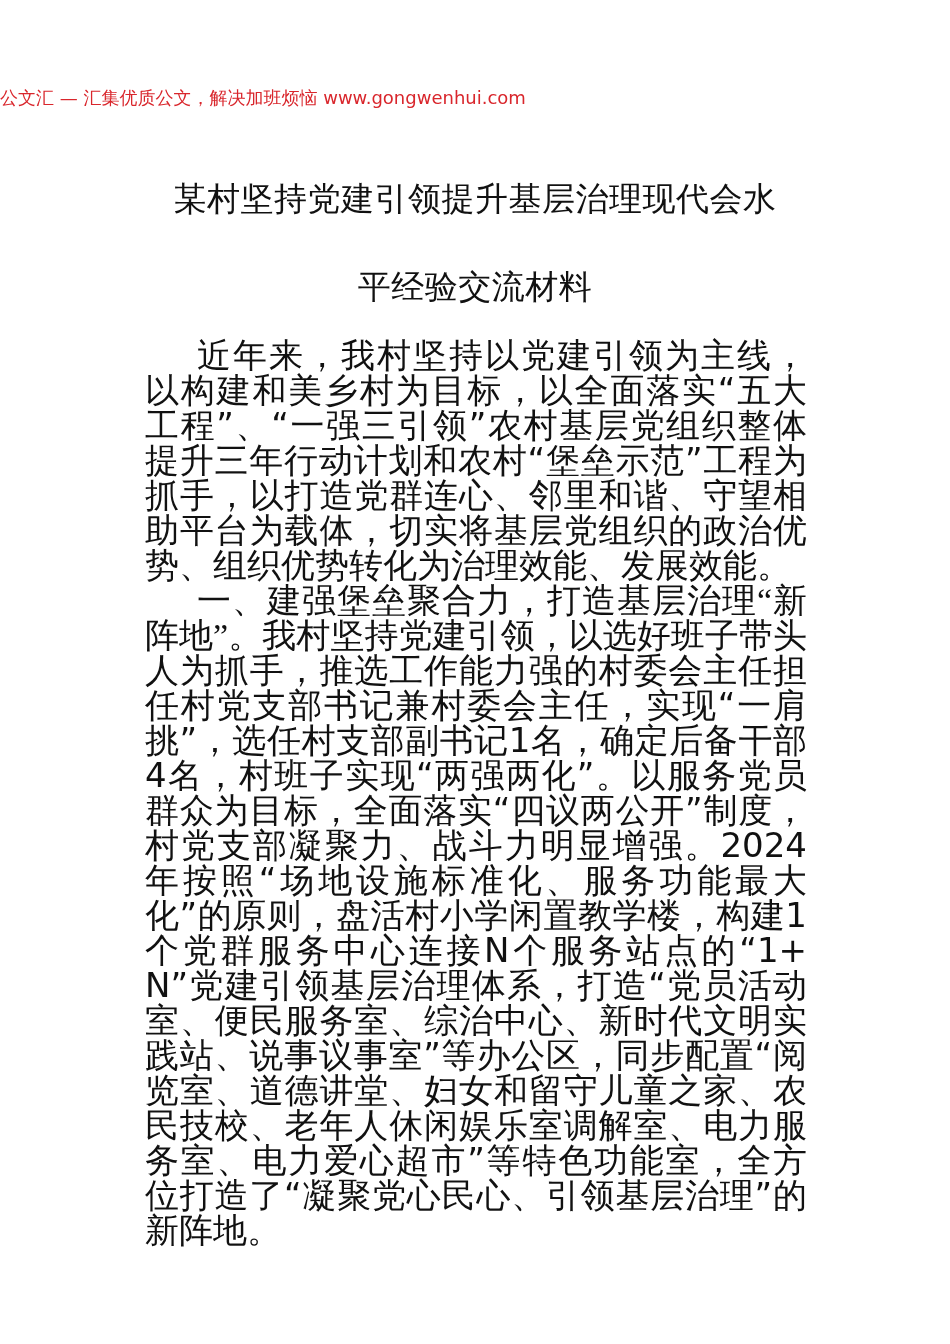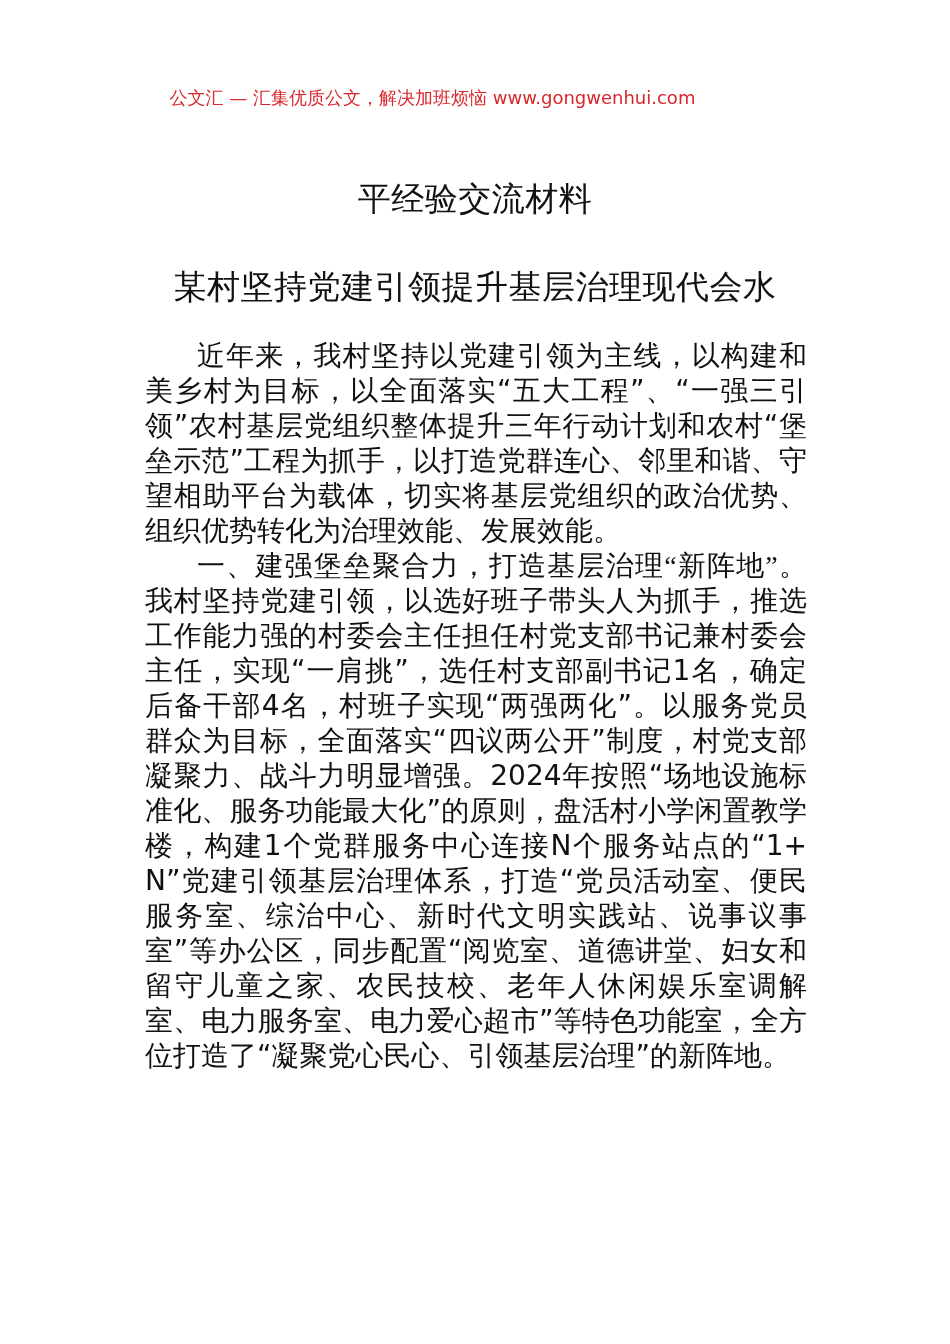--- a/index.html
+++ b/index.html
@@ -13,21 +13,20 @@
     position: relative;
     overflow: hidden;
     font-family: "DejaVu Sans", "Liberation Sans", sans-serif;
     color: #111111;
   }
   .header-banner {
     position: absolute;
     top: 86px;
     left: 0;
     width: 865px;
-    text-align: center;
     font-size: 18px;
     line-height: 24px;
     color: #d9262c;
     white-space: nowrap;
   }
   .doc-title {
     position: absolute;
     top: 155px;
     left: 145px;
     width: 660px;
@@ -42,40 +41,40 @@
     white-space: nowrap;
   }
   .doc-body {
     position: absolute;
     top: 338px;
     left: 145px;
     width: 662px;
   }
   .para {
     margin: 0;
-    font-size: 28px;
+    font-size: 34px;
     line-height: 35px;
     text-indent: 52px;
     text-align: justify;
     word-break: break-all;
     color: #111111;
   }
   .para .section-heading {
     font-family: Liberation Serif, serif;
     font-weight: normal;
   }
 </style>
 </head>
 <body>
 
 <div class="header-banner">公文汇 — 汇集优质公文，解决加班烦恼 www.gongwenhui.com</div>
 
 <div class="doc-title">
+  <span class="title-line">某村坚持党建引领提升基层治理现代会水</span>
   <span class="title-line">平经验交流材料</span>
-  <span class="title-line">某村坚持党建引领提升基层治理现代会水</span>
 </div>
 
 <div class="doc-body">
   <p class="para">
     <span>近年来，我村坚持以党建引领为主线，以构建和美乡村为目标，以全面落实“五大工程”、“一强三引领”农村基层党组织整体提升三年行动计划和农村“堡垒示范”工程为抓手，以打造党群连心、邻里和谐、守望相助平台为载体，切实将基层党组织的政治优势、组织优势转化为治理效能、发展效能。</span>
   </p>
   <p class="para">
     <span class="section-heading">一、建强堡垒聚合力，打造基层治理“新阵地”。</span><span>我村坚持党建引领，以选好班子带头人为抓手，推选工作能力强的村委会主任担任村党支部书记兼村委会主任，实现“一肩挑”，选任村支部副书记1名，确定后备干部4名，村班子实现“两强两化”。以服务党员群众为目标，全面落实“四议两公开”制度，村党支部凝聚力、战斗力明显增强。2024年按照“场地设施标准化、服务功能最大化”的原则，盘活村小学闲置教学楼，构建1个党群服务中心连接N个服务站点的“1+N”党建引领基层治理体系，打造“党员活动室、便民服务室、综治中心、新时代文明实践站、说事议事室”等办公区，同步配置“阅览室、道德讲堂、妇女和留守儿童之家、农民技校、老年人休闲娱乐室调解室、电力服务室、电力爱心超市”等特色功能室，全方位打造了“凝聚党心民心、引领基层治理”的新阵地。</span>
   </p>
 </div>

